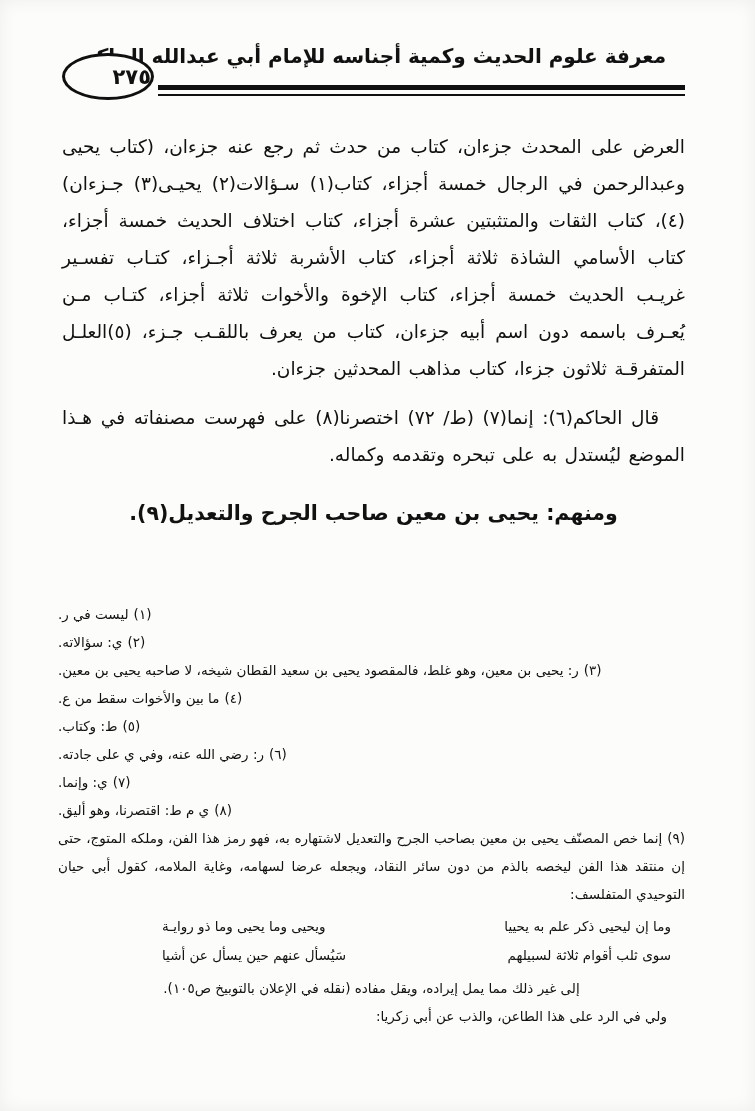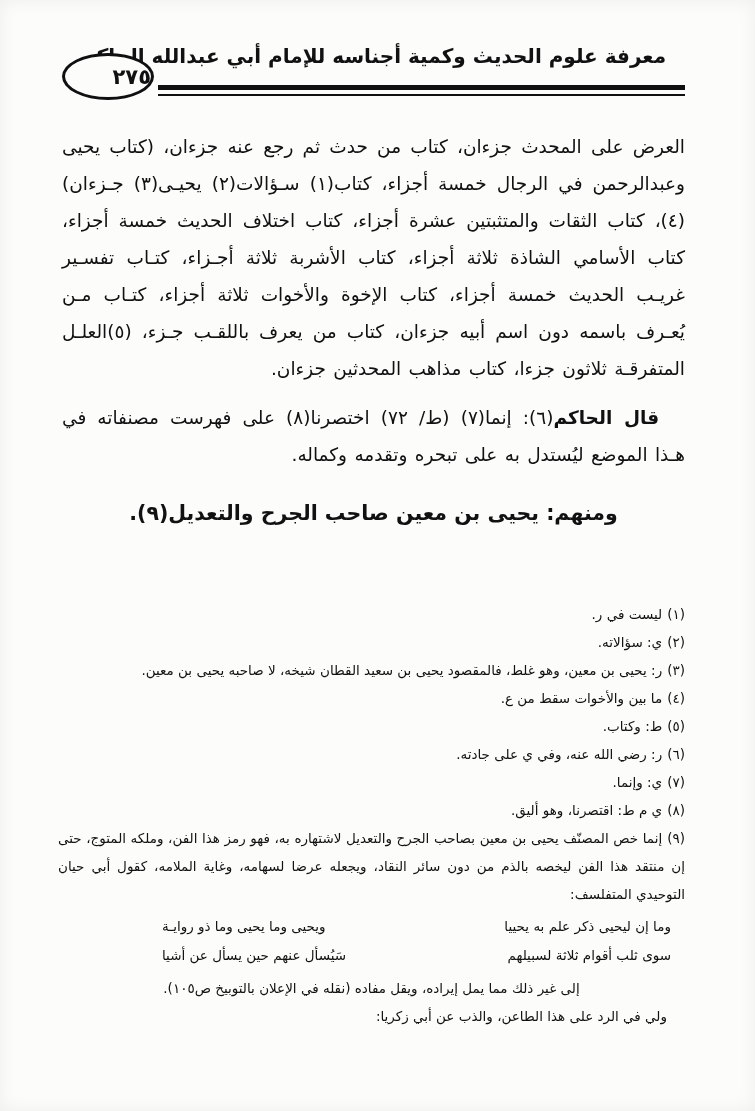--- a/index.html
+++ b/index.html
@@ -46,36 +46,36 @@
     position: absolute;
     top: 128px; right: 70px; left: 62px;
   }
   .para {
     font-size: 18.5px;
     line-height: 37px;
     text-align: justify;
     word-spacing: 1.5px;
   }
   .para.indent { text-indent: 26px; margin-top: 12px; }
-  .para strong { font-weight: bold; }
+  .para strong { font-weight: normal; }
   .section-heading {
     margin-top: 28px;
     text-align: center;
     font-size: 20.5px;
     font-weight: bold;
   }
 
   
   .footnotes {
     position: absolute;
     top: 600px; right: 70px; left: 58px;
     font-size: 13.5px;
     line-height: 28px;
   }
-  .fn { text-align: right; }
+  .fn { text-align: left; }
   .fn.justify { text-align: justify; }
   .fn-marker { margin-left: 5px; }
 
   .poetry { padding: 4px 14px 4px 104px; }
   .verse { display: flex; justify-content: space-between; line-height: 29px; }
   .hemistich { white-space: nowrap; }
 
   .closing-center { text-align: center; }
   .closing-right  { text-align: right; text-indent: 18px; }
 </style>

